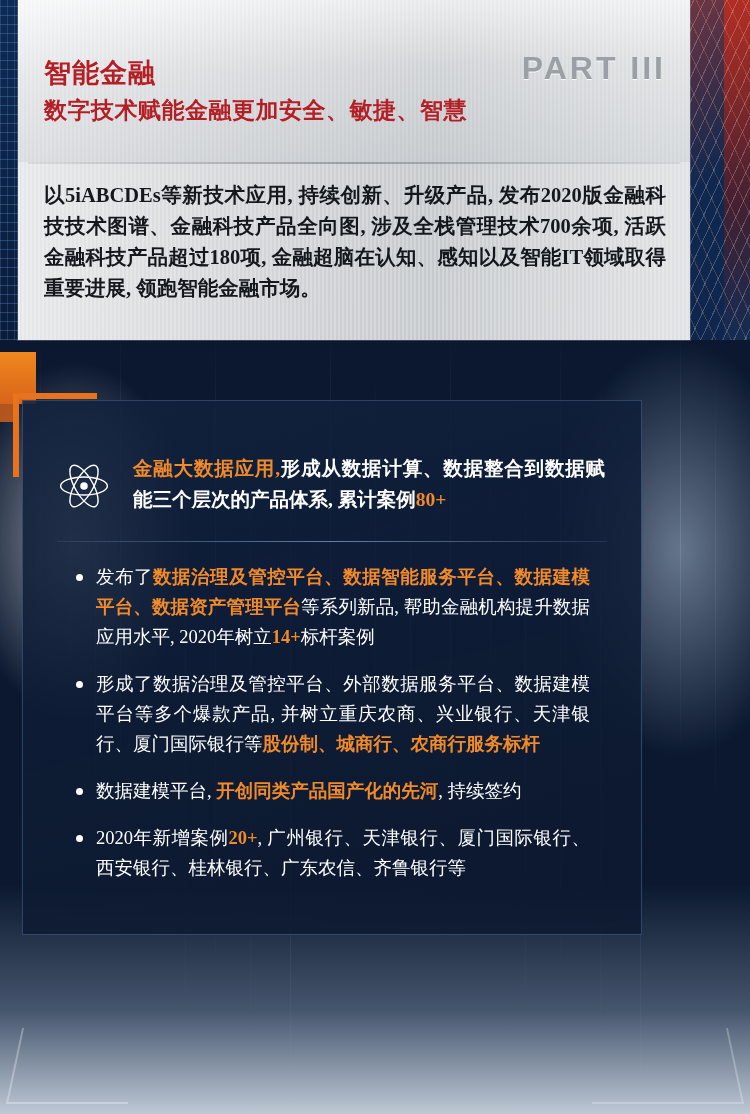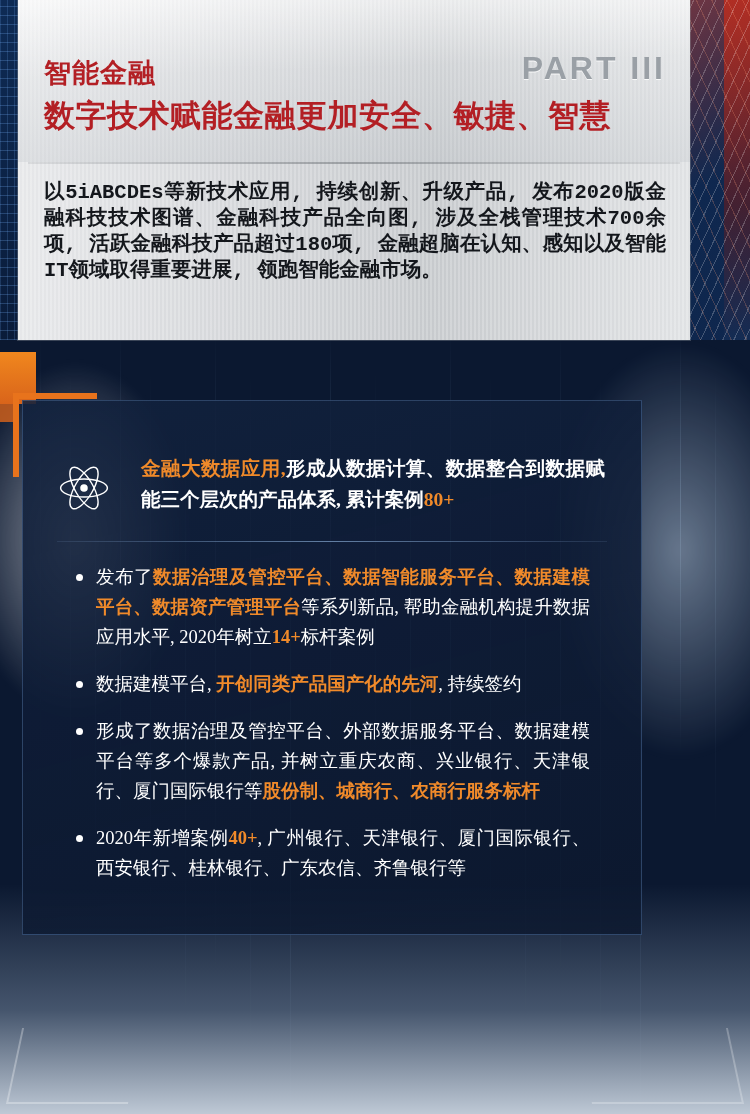--- a/index.html
+++ b/index.html
@@ -125,46 +125,46 @@
     left: 26px; top: 55px;
     font-size: 27px;
     font-weight: bold;
     color: #b31f24;
     letter-spacing: 1px;
     font-family: Liberation Mono, monospace;
   }
   .title-2 {
     position: absolute;
     left: 26px; top: 95px;
-    font-size: 31px;
+    font-size: 23px;
     font-weight: bold;
     color: #b31f24;
     letter-spacing: .5px;
     font-family: "Liberation Sans", sans-serif;
   }
   .part-label {
     position: absolute;
     right: 24px; top: 50px;
     font-size: 32px;
     font-weight: bold;
     color: #9aa0a6;
     letter-spacing: 3px;
     font-family: "Liberation Sans", sans-serif;
     text-shadow: 0 1px 0 rgba(255,255,255,.8);
   }
   .header-body {
     position: absolute;
     left: 26px; top: 180px;
     width: 622px;
     font-size: 20.5px;
-    line-height: 26px;
+    line-height: 31px;
     color: #14171c;
     font-weight: bold;
     text-align: justify;
-    font-family: Liberation Mono, monospace;
+    font-family: Liberation Serif, serif;
   }
 
   
   .orange-corner {
     position: absolute;
     left: 0; top: 352px;
     width: 36px; height: 52px;
     background: linear-gradient(180deg,#f0871e,#d9641a);
   }
   .orange-corner2 {
@@ -193,22 +193,22 @@
   }
   .card-accent-v {
     position: absolute;
     left: -10px; top: -8px;
     width: 6px; height: 84px;
     background: #e8731c;
   }
 
   .lead {
     display: flex;
-    align-items: flex-end;
-    gap: 30px;
+    align-items: center;
+    gap: 22px;
     padding: 0 6px 0 4px;
   }
   .atom-icon {
     flex: 0 0 auto;
     width: 54px; height: 54px;
     margin-top: 4px;
   }
   .lead-text {
     font-size: 19.5px;
     line-height: 31px;
@@ -332,21 +332,21 @@
       </div>
       <div class="lead-text">
         <span class="hl-orange">金融大数据应用,</span><span>形成从数据计算、数据整合到数据赋能三个层次的产品体系, 累计案例</span><span class="hl-orange">80+</span>
       </div>
     </div>
 
     <div class="divider"></div>
 
     <ul class="bullets" id="bullet-list">
         <li><span class="">发布了</span><span class="b-orange">数据治理及管控平台、数据智能服务平台、数据建模平台、数据资产管理平台</span><span class="">等系列新品, 帮助金融机构提升数据应用水平, 2020年树立</span><span class="b-orange">14+</span><span class="">标杆案例</span></li>
+        <li><span class="">形成了数据治理及管控平台、外部数据服务平台、数据建模平台等多个爆款产品, 并树立重庆农商、兴业银行、天津银行、厦门国际银行等</span><span class="b-orange">股份制、城商行、农商行服务标杆</span></li>
         <li><span class="">数据建模平台, </span><span class="b-orange">开创同类产品国产化的先河</span><span class="">, 持续签约</span></li>
-        <li><span class="">形成了数据治理及管控平台、外部数据服务平台、数据建模平台等多个爆款产品, 并树立重庆农商、兴业银行、天津银行、厦门国际银行等</span><span class="b-orange">股份制、城商行、农商行服务标杆</span></li>
-        <li><span class="">2020年新增案例</span><span class="b-orange">40+</span><span class="">, 广州银行、天津银行、厦门国际银行、西安银行、桂林银行、广东农信、齐鲁银行等</span></li>
+        <li><span class="">2020年新增案例</span><span class="b-orange">20+</span><span class="">, 广州银行、天津银行、厦门国际银行、西安银行、桂林银行、广东农信、齐鲁银行等</span></li>
       </ul>
   </div>
 
   <div class="corner-bl"></div>
   <div class="corner-br"></div>
 </div>
 
 </body></html>

